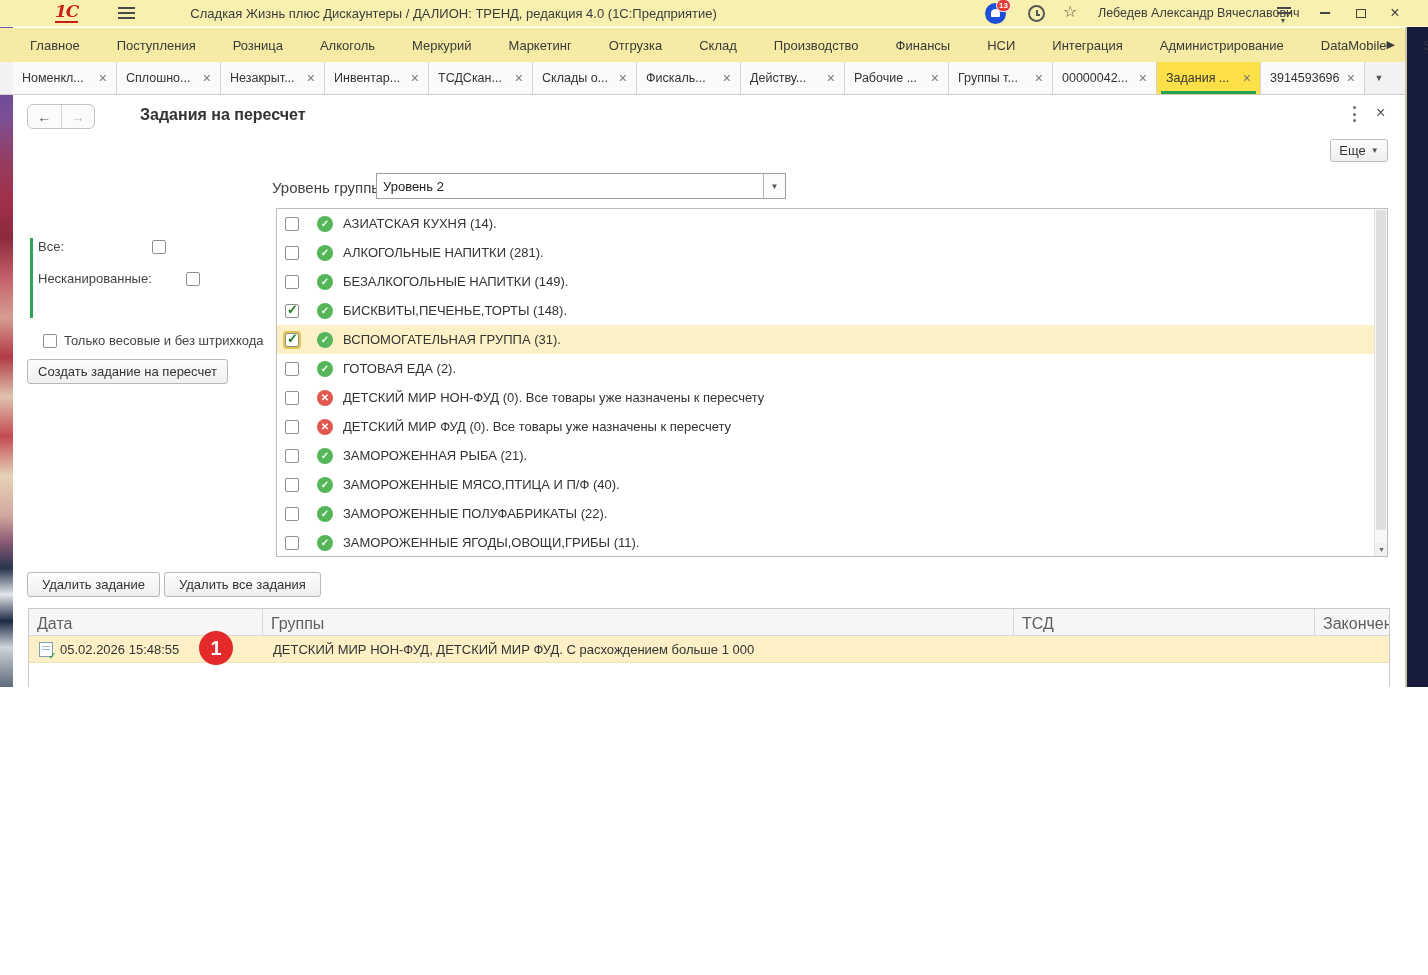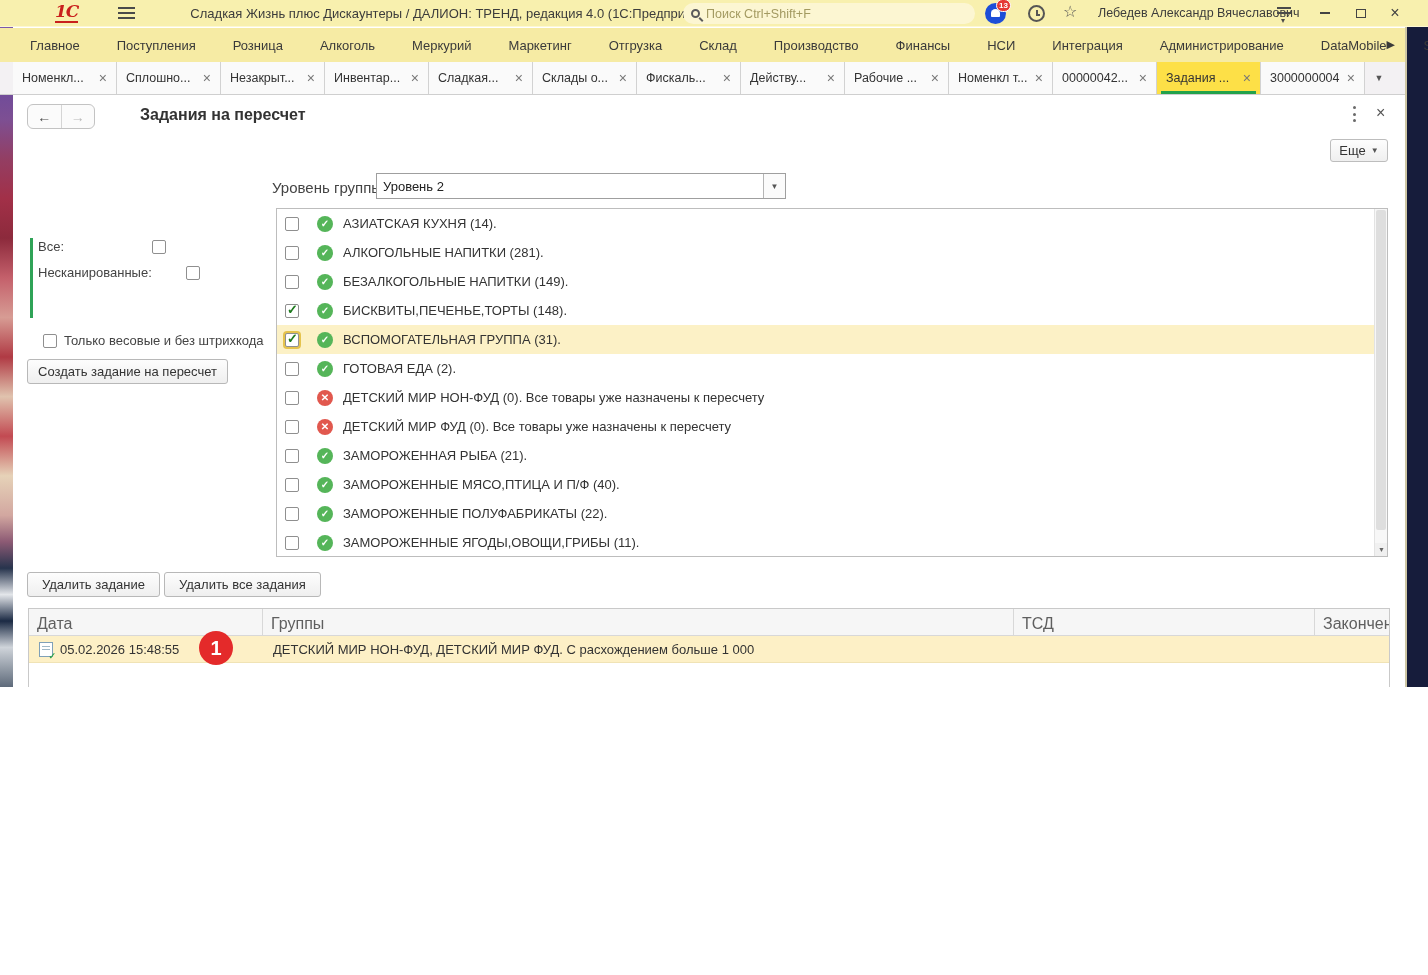--- a/index.html
+++ b/index.html
@@ -112,21 +112,21 @@
   .group-label { font-size:13px; color:#333; white-space:nowrap;}
   .glist-scroll { position:absolute; right:0; top:0; width:13px; height:100%; background:#f7f7f7; border-left:1px solid #e3e3e3;}
   .glist-thumb { position:absolute; left:1px; top:1px; width:10px; height:320px; background:#dedede; border-radius:2px;}
   .glist-down { position:absolute; left:0; bottom:0; width:13px; height:13px; background:#f0f0f0;
     display:flex; align-items:center; justify-content:center; font-size:7px; color:#666; cursor:pointer;}
 
   
   .grp-bar { position:absolute; left:17px; top:143px; width:3px; height:80px; background:#2fa357;}
   .f-row { position:absolute; left:25px; display:flex; align-items:center;}
   .f-label { font-size:13px; color:#444; width:114px; display:inline-block;}
-  .row-all { top:144px; } .row-unsc { top:170px;gap:34px; }
+  .row-all { top:144px; } .row-unsc { top:176px;gap:34px; }
   .row-disc { top:198px; }
   .disc-input { width:112px; height:26px; border:1px solid #9f9f9f; font-size:13px; color:#222;
     text-align:right; padding:0 8px; font-family:"Liberation Sans",sans-serif; outline:none;}
   .row-weight { top:238px; left:30px; }
   .row-weight .wlabel { font-size:13px; color:#444; margin-left:7px;}
   .create-btn { position:absolute; left:14px; top:264px; width:201px; height:25px; border:1px solid #b8b8b8;
     border-radius:3px; background:linear-gradient(#fdfdfd,#efefef); font-size:13px; color:#333;
     display:flex; align-items:center; justify-content:center; cursor:pointer;}
 
   
@@ -171,24 +171,20 @@
   <div class="strip-right"></div>
 
   <div class="titlebar">
     <span class="logo-1c">1С</span>
     <span class="hamburger">
         <i></i>
         <i></i>
         <i></i>
       </span>
     <span class="win-title">Сладкая Жизнь плюс Дискаунтеры / ДАЛИОН: ТРЕНД, редакция 4.0  (1С:Предприятие)</span>
-    <span class="searchbox">
-      <span class="mag-icon"></span>
-      <input placeholder="Поиск Ctrl+Shift+F" style="">
-    </span>
     <span class="tb-ico notif">
       <span class="bell"></span>
       <span class="badge13">13</span>
     </span>
     <span class="tb-ico clock-ic"></span>
     <span class="tb-ico star-ic">☆</span>
     <span class="user-name">Лебедев Александр Вячеславович</span>
     <span class="tb-ico svc-ic">
         <i></i>
         <i></i>
@@ -233,53 +229,53 @@
   </span>
       <span class="tab">
     <span class="tab-label">Незакрыт...</span>
     <span class="tab-close">×</span>
   </span>
       <span class="tab">
     <span class="tab-label">Инвентар...</span>
     <span class="tab-close">×</span>
   </span>
       <span class="tab">
-    <span class="tab-label">Сладкая...</span>
+    <span class="tab-label">ТСДСкан...</span>
     <span class="tab-close">×</span>
   </span>
       <span class="tab">
     <span class="tab-label">Склады о...</span>
     <span class="tab-close">×</span>
   </span>
       <span class="tab">
     <span class="tab-label">Фискаль...</span>
     <span class="tab-close">×</span>
   </span>
       <span class="tab">
     <span class="tab-label">Действу...</span>
     <span class="tab-close">×</span>
   </span>
       <span class="tab">
     <span class="tab-label">Рабочие ...</span>
     <span class="tab-close">×</span>
   </span>
       <span class="tab">
-    <span class="tab-label">Номенкл т...</span>
+    <span class="tab-label">Группы т...</span>
     <span class="tab-close">×</span>
   </span>
       <span class="tab">
     <span class="tab-label">00000042...</span>
     <span class="tab-close">×</span>
   </span>
       <span class="tab active">
     <span class="tab-label">Задания ...</span>
     <span class="tab-close">×</span>
   </span>
       <span class="tab">
-    <span class="tab-label">3000000004</span>
+    <span class="tab-label">3914593696</span>
     <span class="tab-close">×</span>
   </span>
       <span class="tabs-overflow">▼</span>
     </div>
 
   <div class="content">
 
     <div class="navgroup">
       <span class="nb nb-back">←</span>
       <span class="nb nb-fwd">→</span>

